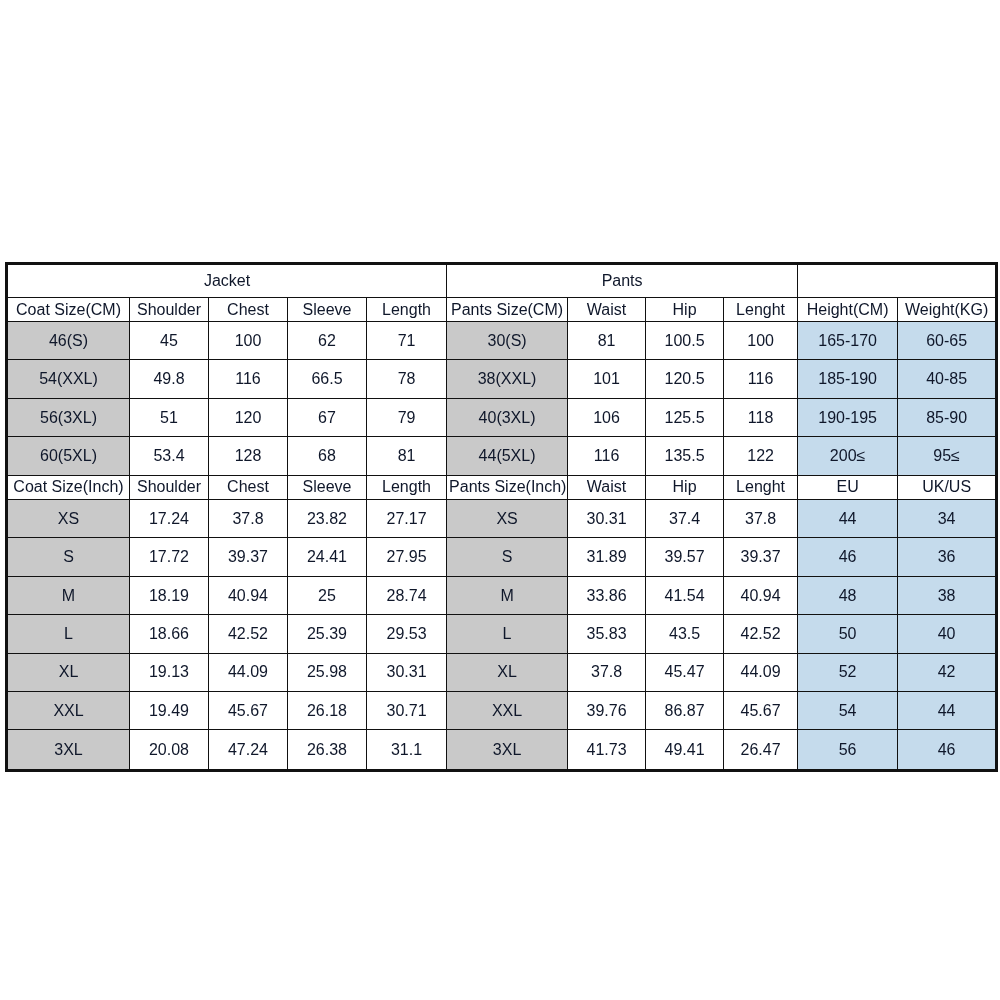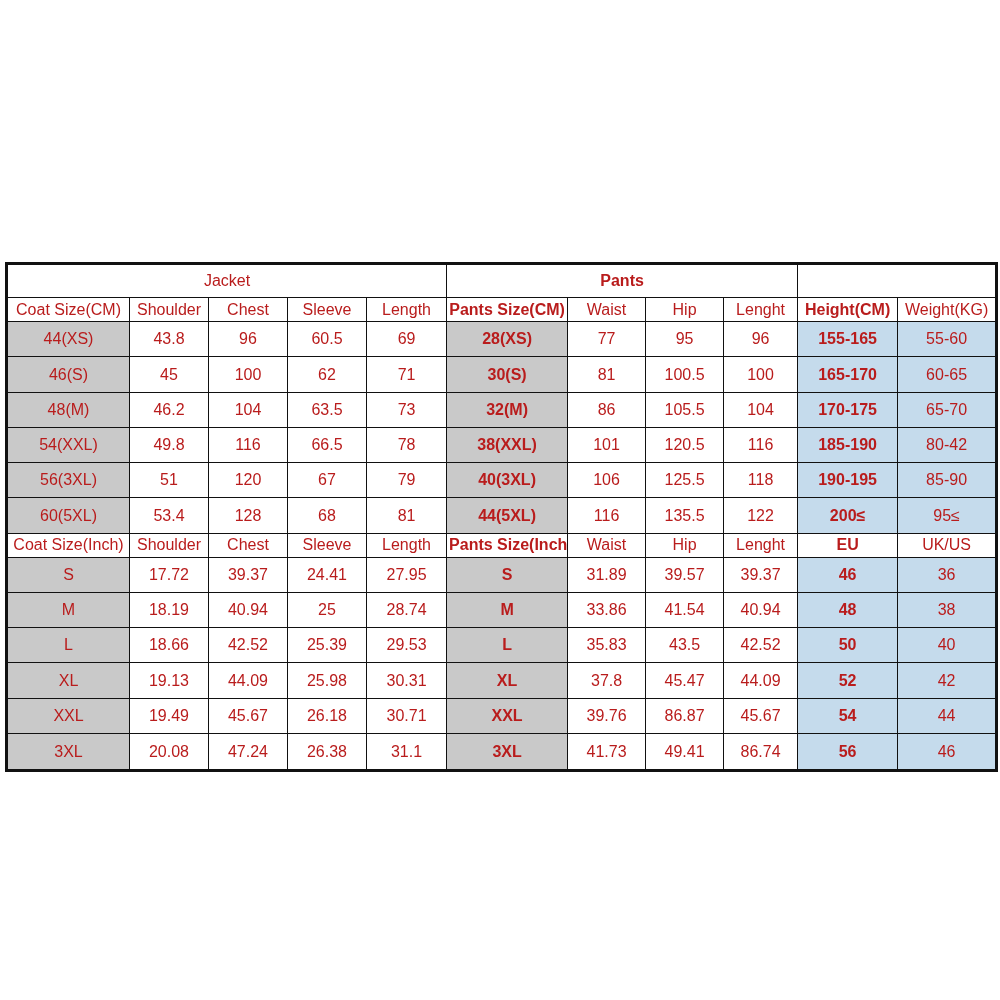--- a/index.html
+++ b/index.html
@@ -1,33 +1,33 @@
 <!DOCTYPE html>
 <html><head>
 <meta charset="utf-8">
 <style>
   html,body{margin:0;padding:0;background:#ffffff;}
   .page{
     position:relative;width:1000px;height:1000px;background:#ffffff;
-    font-family:"Liberation Sans",sans-serif;color:#b91c1c;overflow:hidden;
+    font-family:"Liberation Sans",sans-serif;color:#0f172a;overflow:hidden;
   }
   table.size-chart{
     position:absolute;left:5px;top:262px;width:990px;height:510px;
     border-collapse:collapse;table-layout:fixed;border:3px solid #111;
     background:#ffffff;
   }
   table.size-chart td{
     border:1.5px solid #111;text-align:center;vertical-align:middle;
     font-size:16px;line-height:1.1;padding:0 2px;white-space:nowrap;overflow:hidden;
   }
   td.title{font-size:27px;font-weight:400;background:#ffffff;}
   td.hdr{background:#ffffff;font-size:16.5px;margin-left:46px;}
   td.size{background:#c9c9c9;}
   td.blue{background:#c5dbec;}
-  td.thickL{border-left:3px solid #111;font-weight:bold;}
+  td.thickL{border-left:3px solid #111;}
 </style>
 </head>
 <body>
 
 <div class="page">
   <table class="size-chart">
     <colgroup>
         <col style="width: 123px;">
         <col style="width: 79px;">
         <col style="width: 79px;">
@@ -53,70 +53,44 @@
           <td class="hdr">Sleeve</td>
           <td class="hdr">Length</td>
           <td class="hdr thickL">Pants Size(CM)</td>
           <td class="hdr">Waist</td>
           <td class="hdr">Hip</td>
           <td class="hdr">Lenght</td>
           <td class="hdr thickL">Height(CM)</td>
           <td class="hdr">Weight(KG)</td>
         </tr>
         <tr>
-          <td class="size">44(XS)</td>
-          <td>43.8</td>
-          <td>96</td>
-          <td>60.5</td>
-          <td>69</td>
-          <td class="size thickL">28(XS)</td>
-          <td>77</td>
-          <td>95</td>
-          <td>96</td>
-          <td class="blue thickL">155-165</td>
-          <td class="blue">55-60</td>
-        </tr>
-        <tr>
           <td class="size">46(S)</td>
           <td>45</td>
           <td>100</td>
           <td>62</td>
           <td>71</td>
           <td class="size thickL">30(S)</td>
           <td>81</td>
           <td>100.5</td>
           <td>100</td>
           <td class="blue thickL">165-170</td>
           <td class="blue">60-65</td>
         </tr>
         <tr>
-          <td class="size">48(M)</td>
-          <td>46.2</td>
-          <td>104</td>
-          <td>63.5</td>
-          <td>73</td>
-          <td class="size thickL">32(M)</td>
-          <td>86</td>
-          <td>105.5</td>
-          <td>104</td>
-          <td class="blue thickL">170-175</td>
-          <td class="blue">65-70</td>
-        </tr>
-        <tr>
           <td class="size">54(XXL)</td>
           <td>49.8</td>
           <td>116</td>
           <td>66.5</td>
           <td>78</td>
           <td class="size thickL">38(XXL)</td>
           <td>101</td>
           <td>120.5</td>
           <td>116</td>
           <td class="blue thickL">185-190</td>
-          <td class="blue">80-42</td>
+          <td class="blue">40-85</td>
         </tr>
         <tr>
           <td class="size">56(3XL)</td>
           <td>51</td>
           <td>120</td>
           <td>67</td>
           <td>79</td>
           <td class="size thickL">40(3XL)</td>
           <td>106</td>
           <td>125.5</td>
@@ -144,20 +118,33 @@
           <td class="hdr">Sleeve</td>
           <td class="hdr">Length</td>
           <td class="hdr thickL">Pants Size(Inch)</td>
           <td class="hdr">Waist</td>
           <td class="hdr">Hip</td>
           <td class="hdr">Lenght</td>
           <td class="hdr thickL">EU</td>
           <td class="hdr">UK/US</td>
         </tr>
         <tr>
+          <td class="size">XS</td>
+          <td>17.24</td>
+          <td>37.8</td>
+          <td>23.82</td>
+          <td>27.17</td>
+          <td class="size thickL">XS</td>
+          <td>30.31</td>
+          <td>37.4</td>
+          <td>37.8</td>
+          <td class="blue thickL">44</td>
+          <td class="blue">34</td>
+        </tr>
+        <tr>
           <td class="size">S</td>
           <td>17.72</td>
           <td>39.37</td>
           <td>24.41</td>
           <td>27.95</td>
           <td class="size thickL">S</td>
           <td>31.89</td>
           <td>39.57</td>
           <td>39.37</td>
           <td class="blue thickL">46</td>
@@ -217,19 +204,19 @@
         </tr>
         <tr>
           <td class="size">3XL</td>
           <td>20.08</td>
           <td>47.24</td>
           <td>26.38</td>
           <td>31.1</td>
           <td class="size thickL">3XL</td>
           <td>41.73</td>
           <td>49.41</td>
-          <td>86.74</td>
+          <td>26.47</td>
           <td class="blue thickL">56</td>
           <td class="blue">46</td>
         </tr>
       </tbody>
   </table>
 </div>
 
 </body></html>

